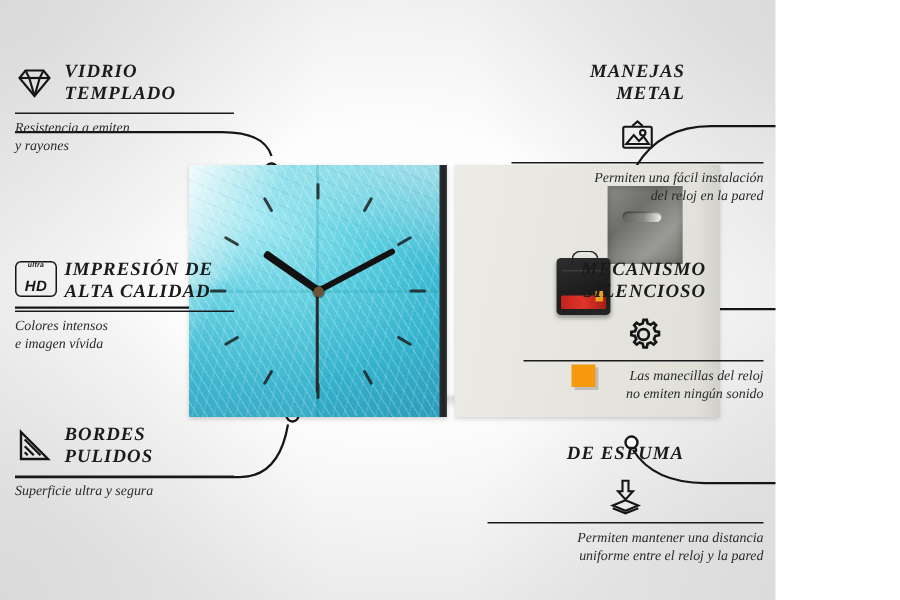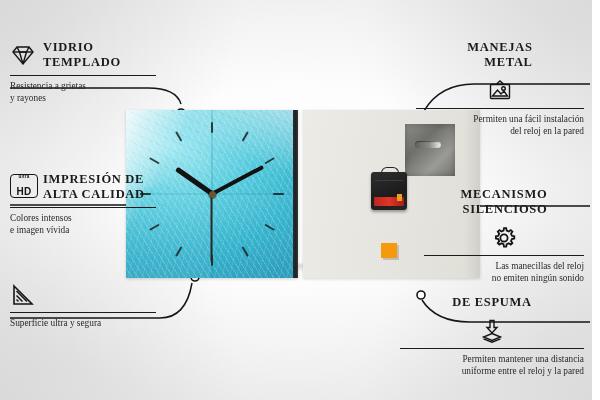--- a/index.html
+++ b/index.html
@@ -1,23 +1,24 @@
 <!DOCTYPE html>
 <html><head>
 <meta charset="utf-8">
 <style>
   html,body{margin:0;padding:0;}
   body{
     width:600px;height:400px;overflow:hidden;
     font-family:"Liberation Serif", serif;
     background:#ffffff;
   }
-  #stage{position:relative;width:592px;height:400px;overflow:hidden;
+  #stage{position:relative;width:517px;height:400px;overflow:hidden;
     background:
       radial-gradient(ellipse 62% 58% at 50% 46%, #ffffff 0%, #fdfdfd 42%, #f4f4f4 70%, #e9e9e9 100%);
+    font-style: italic;
   }
   
   #stage:before{content:"";position:absolute;inset:0;pointer-events:none;
     background:
       radial-gradient(circle at 0% 0%, rgba(205,205,205,.55) 0%, rgba(205,205,205,0) 34%),
       radial-gradient(circle at 100% 0%, rgba(205,205,205,.5) 0%, rgba(205,205,205,0) 32%),
       radial-gradient(circle at 0% 100%, rgba(205,205,205,.55) 0%, rgba(205,205,205,0) 34%),
       radial-gradient(circle at 100% 100%, rgba(205,205,205,.5) 0%, rgba(205,205,205,0) 32%);
   }
 
@@ -185,21 +186,21 @@
         </g>
           </svg>
       </span>
       <span class="co-title">
         <span>VIDRIO</span><br>
         <span>TEMPLADO</span>
       </span>
     </div>
     <div class="co-rule"></div>
     <div class="co-desc">
-      <span>Resistencia a grietas</span><br>
+      <span>Resistencia a emiten</span><br>
       <span>y rayones</span>
     </div>
   </div>
 
   <div class="callout left" style="left:10px;top:172px;width:146px;">
     <div class="co-head">
       <span class="ico">
         <span class="hd-box">
           <span class="hd-top">ultra</span>
           <span class="hd-main">HD</span>
@@ -222,20 +223,24 @@
       <span class="ico">
         <svg viewBox="0 0 26 26">
             <g fill="none" stroke="#151515" stroke-width="1.5">
           <path d="M4 4 L22 22 H4 Z" stroke-width="1.6"></path>
           <path d="M6.5 9 L17 19.5"></path>
               <path d="M6.5 13.5 L12.5 19.5"></path>
               <path d="M6.5 17.5 L8.5 19.5"></path>
         </g>
           </svg>
       </span>
+      <span class="co-title">
+        <span>BORDES</span><br>
+        <span>PULIDOS</span>
+      </span>
     </div>
     <div class="co-rule"></div>
     <div class="co-desc">
       <span>Superficie ultra y segura</span>
     </div>
   </div>
 
   <div class="callout right" style="right:8px;top:40px;width:168px;">
     <div class="co-head">
       <span class="co-title">
@@ -253,21 +258,21 @@
           </svg>
       </span>
     </div>
     <div class="co-rule"></div>
     <div class="co-desc">
       <span>Permiten una fácil instalación</span><br>
       <span>del reloj en la pared</span>
     </div>
   </div>
 
-  <div class="callout right" style="right:8px;top:187px;width:160px;">
+  <div class="callout right" style="right:8px;top:172px;width:160px;">
     <div class="co-head">
       <span class="co-title">
         <span>MECANISMO</span><br>
         <span>SILENCIOSO</span>
       </span>
       <span class="ico">
         <svg viewBox="0 0 26 26">
             <g fill="none" stroke="#151515" stroke-width="1.8">
           <path d="M13 3.2 l2.2 0 .5 2.4 2.1 .9 2-1.4 1.6 1.6 -1.4 2 .9 2.1 2.4 .5 0 2.2 -2.4 .5 -.9 2.1 1.4 2 -1.6 1.6 -2-1.4 -2.1 .9 -.5 2.4 -2.2 0 -.5-2.4 -2.1-.9 -2 1.4 -1.6-1.6 1.4-2 -.9-2.1 -2.4-.5 0-2.2 2.4-.5 .9-2.1 -1.4-2 1.6-1.6 2 1.4 2.1-.9 z"></path>
           <circle cx="13" cy="13" r="3.6"></circle>

